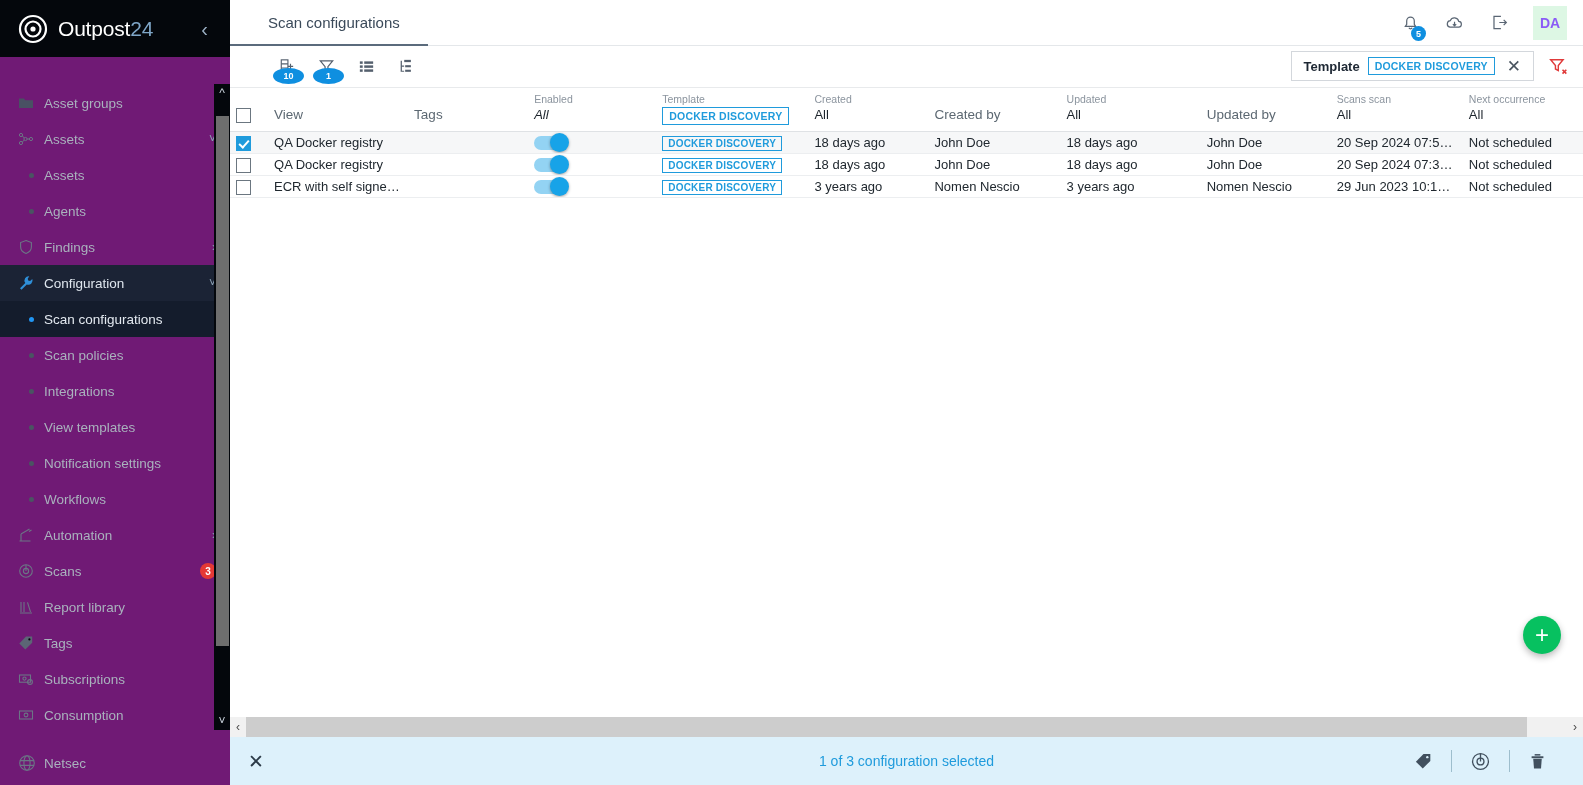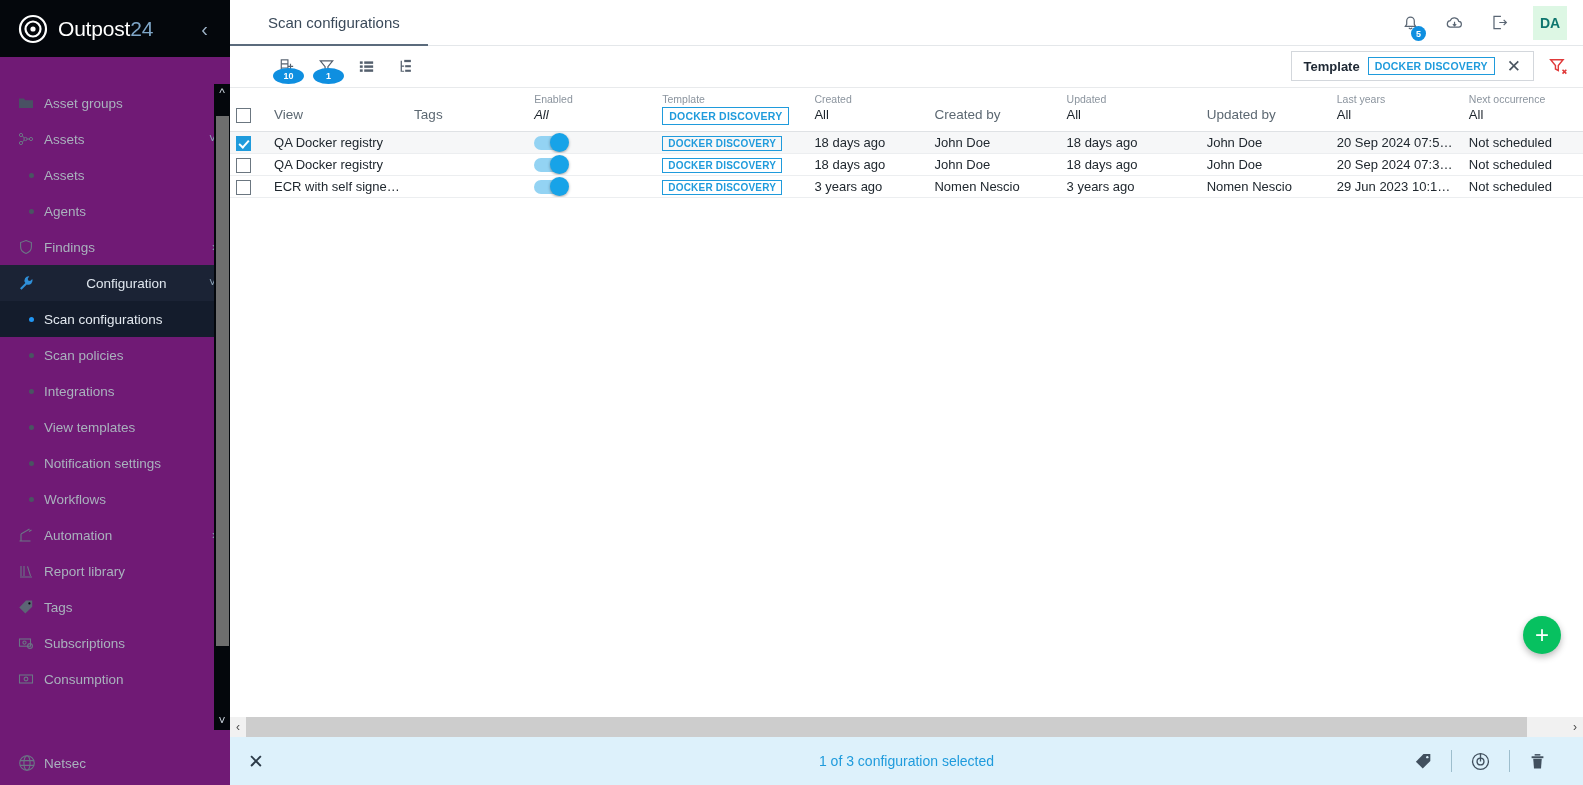--- a/index.html
+++ b/index.html
@@ -35,21 +35,21 @@
   .nav-item {
     display: flex; align-items: center; height: 36px;
     padding: 0 14px 0 18px; gap: 0px;
     color: #9aa3ae; font-size: 13.5px; cursor: pointer; position: relative;
   }
   .nav-item .ic { width: 26px; flex: 0 0 26px; display: flex; align-items: center; color: #5b6craw; }
   .nav-item .ic svg { display:block; }
   .nav-item .lbl { flex: 1; color: #a9b2bd; white-space: nowrap; }
   .nav-item .chev { color: #8ba0b4; font-size: 12px; margin-left: auto; }
   .nav-item.active { background: #1b2335; }
-  .nav-item.active .lbl { color: #dfe6ee; text-align: center; }
+  .nav-item.active .lbl { color: #dfe6ee; }
   .nav-sub {
     display: flex; align-items: center; height: 36px;
     padding: 0 14px 0 18px; color: #9aa3ae; font-size: 13.5px; cursor: pointer;
   }
   .nav-sub .dot {
     width: 26px; flex: 0 0 26px; display: flex; justify-content: center; align-items: center;
   }
   .nav-sub .dot i { width: 5px; height: 5px; border-radius: 50%; background: #4a5462; display: block; }
   .nav-sub.selected { background: #141c2c; }
   .nav-sub.selected .dot i { background: #2196f3; }
@@ -97,21 +97,21 @@
     padding: 0 16px 0 0; border-bottom: 1px solid #e4e7ea;
   }
   .tb-icon { position: relative; color: #5a6674; cursor: pointer; display: flex; align-items: center; }
   .bell-badge {
     position: absolute; left: 10px; top: 13px;
     background: #0f8fe0; color: #fff; border-radius: 50%;
     width: 15px; height: 15px; font-size: 9px;
     display: flex; align-items: center; justify-content: center; font-weight: 600;
   }
   .avatar {
-    width: 34px; height: 34px; background: #ddf7e4; color: #0f766e;
+    width: 34px; height: 34px; background: #ddf7e4; color: #8b5cf6;
     display: flex; align-items: center; justify-content: center;
     font-size: 14px; font-weight: 600; cursor: pointer;
   }
 
   
   .toolbar {
     height: 42px; display: flex; align-items: center; padding-left: 36px;
     border-bottom: 1px solid #e8eaec; position: relative; flex: 0 0 42px;
   }
   .tool-btn {
@@ -329,20 +329,31 @@
       <div class="nav-item">
         <span class="ic">
           <svg width="16" height="16" viewBox="0 0 16 16" fill="none" stroke="#6b7585" stroke-width="1.1">
               <path d="M3 14V7M3 7l6-3.5M9 3.5l2.5-1.5M11 4.5 13.5 3M1.5 14h11"></path>
             </svg>
         </span>
         <span class="lbl">Automation</span>
         <span class="chev">›</span>
       </div>
 
+      <div class="nav-item">
+        <span class="ic">
+          <svg width="16" height="16" viewBox="0 0 16 16" fill="none" stroke="#6b7585" stroke-width="1.1">
+              <circle cx="8" cy="8" r="6.3"></circle>
+              <circle cx="8" cy="8" r="2.6"></circle>
+              <path d="M8 8V1.7"></path>
+            </svg>
+        </span>
+        <span class="lbl">Scans</span>
+        <span class="badge-red">3</span>
+      </div>
 
       <div class="nav-item">
         <span class="ic">
           <svg width="16" height="16" viewBox="0 0 16 16" fill="none" stroke="#6b7585" stroke-width="1.1">
               <path d="M3 3v10M6 3v10M9.5 3.4l3 9.4M2 14h12"></path>
             </svg>
         </span>
         <span class="lbl">Report library</span>
       </div>
 
@@ -523,21 +534,21 @@
             </th>
             <th>
               <div class="th-sub">Updated</div>
               <div class="th-val plain">All</div>
             </th>
             <th>
               <div class="th-sub"></div>
               <div class="th-main">Updated by</div>
             </th>
             <th>
-              <div class="th-sub">Last years</div>
+              <div class="th-sub">Scans scan</div>
               <div class="th-val plain">All</div>
             </th>
             <th>
               <div class="th-sub">Next occurrence</div>
               <div class="th-val plain">All</div>
             </th>
           </tr>
         </thead>
         <tbody>
           <tr class="row-selected">

